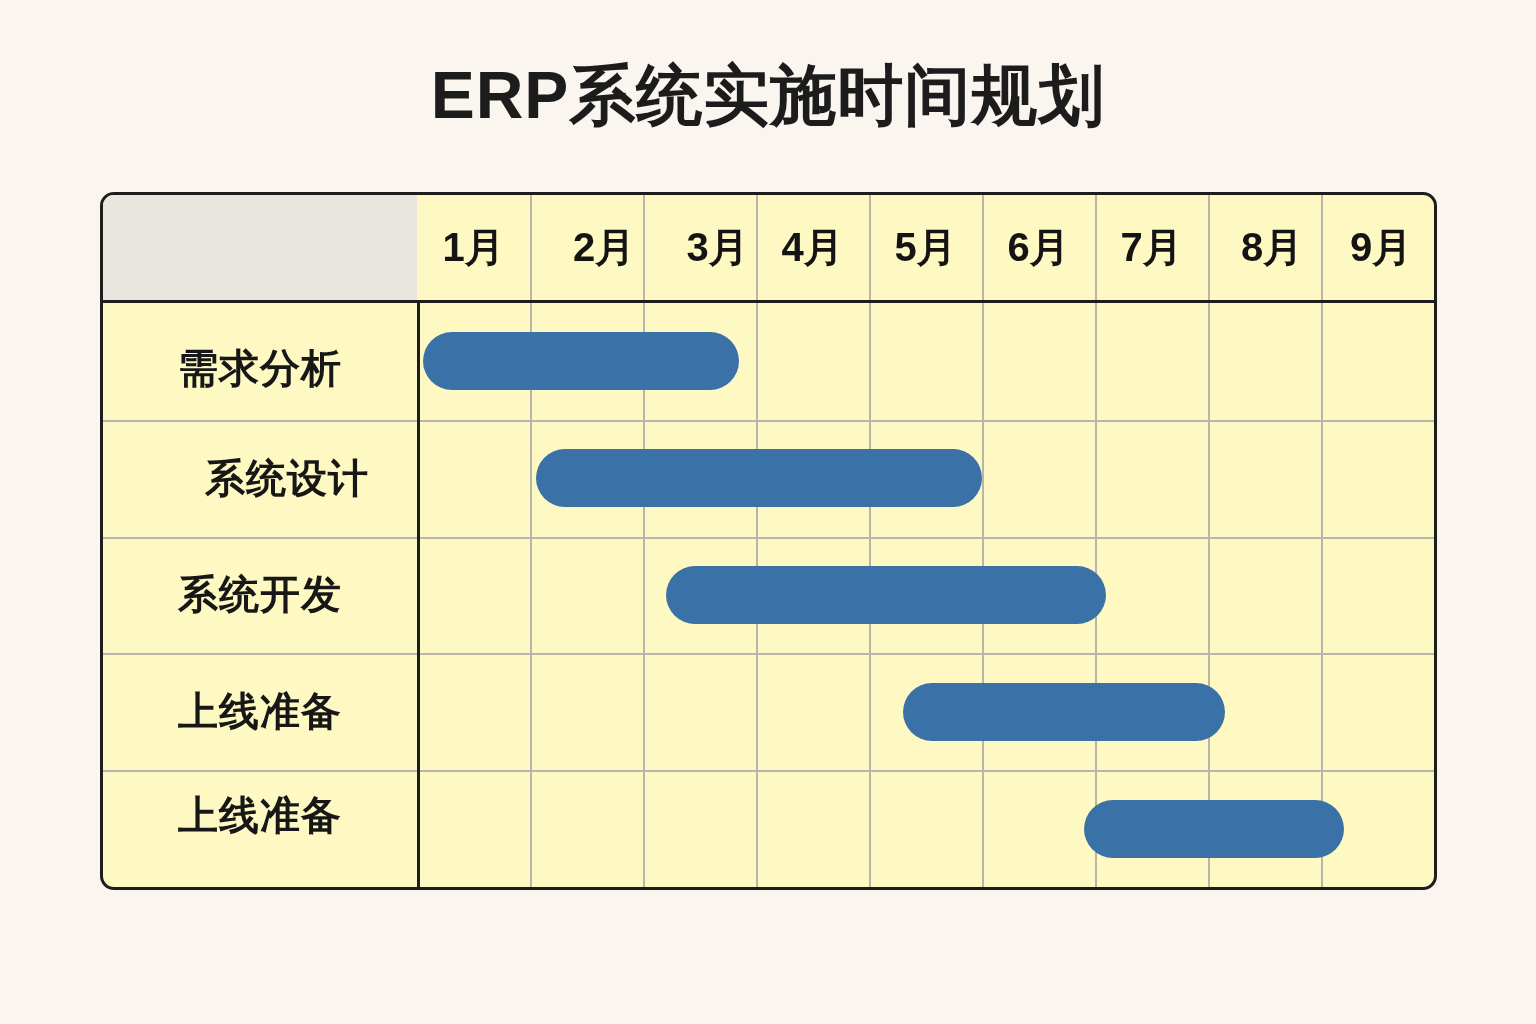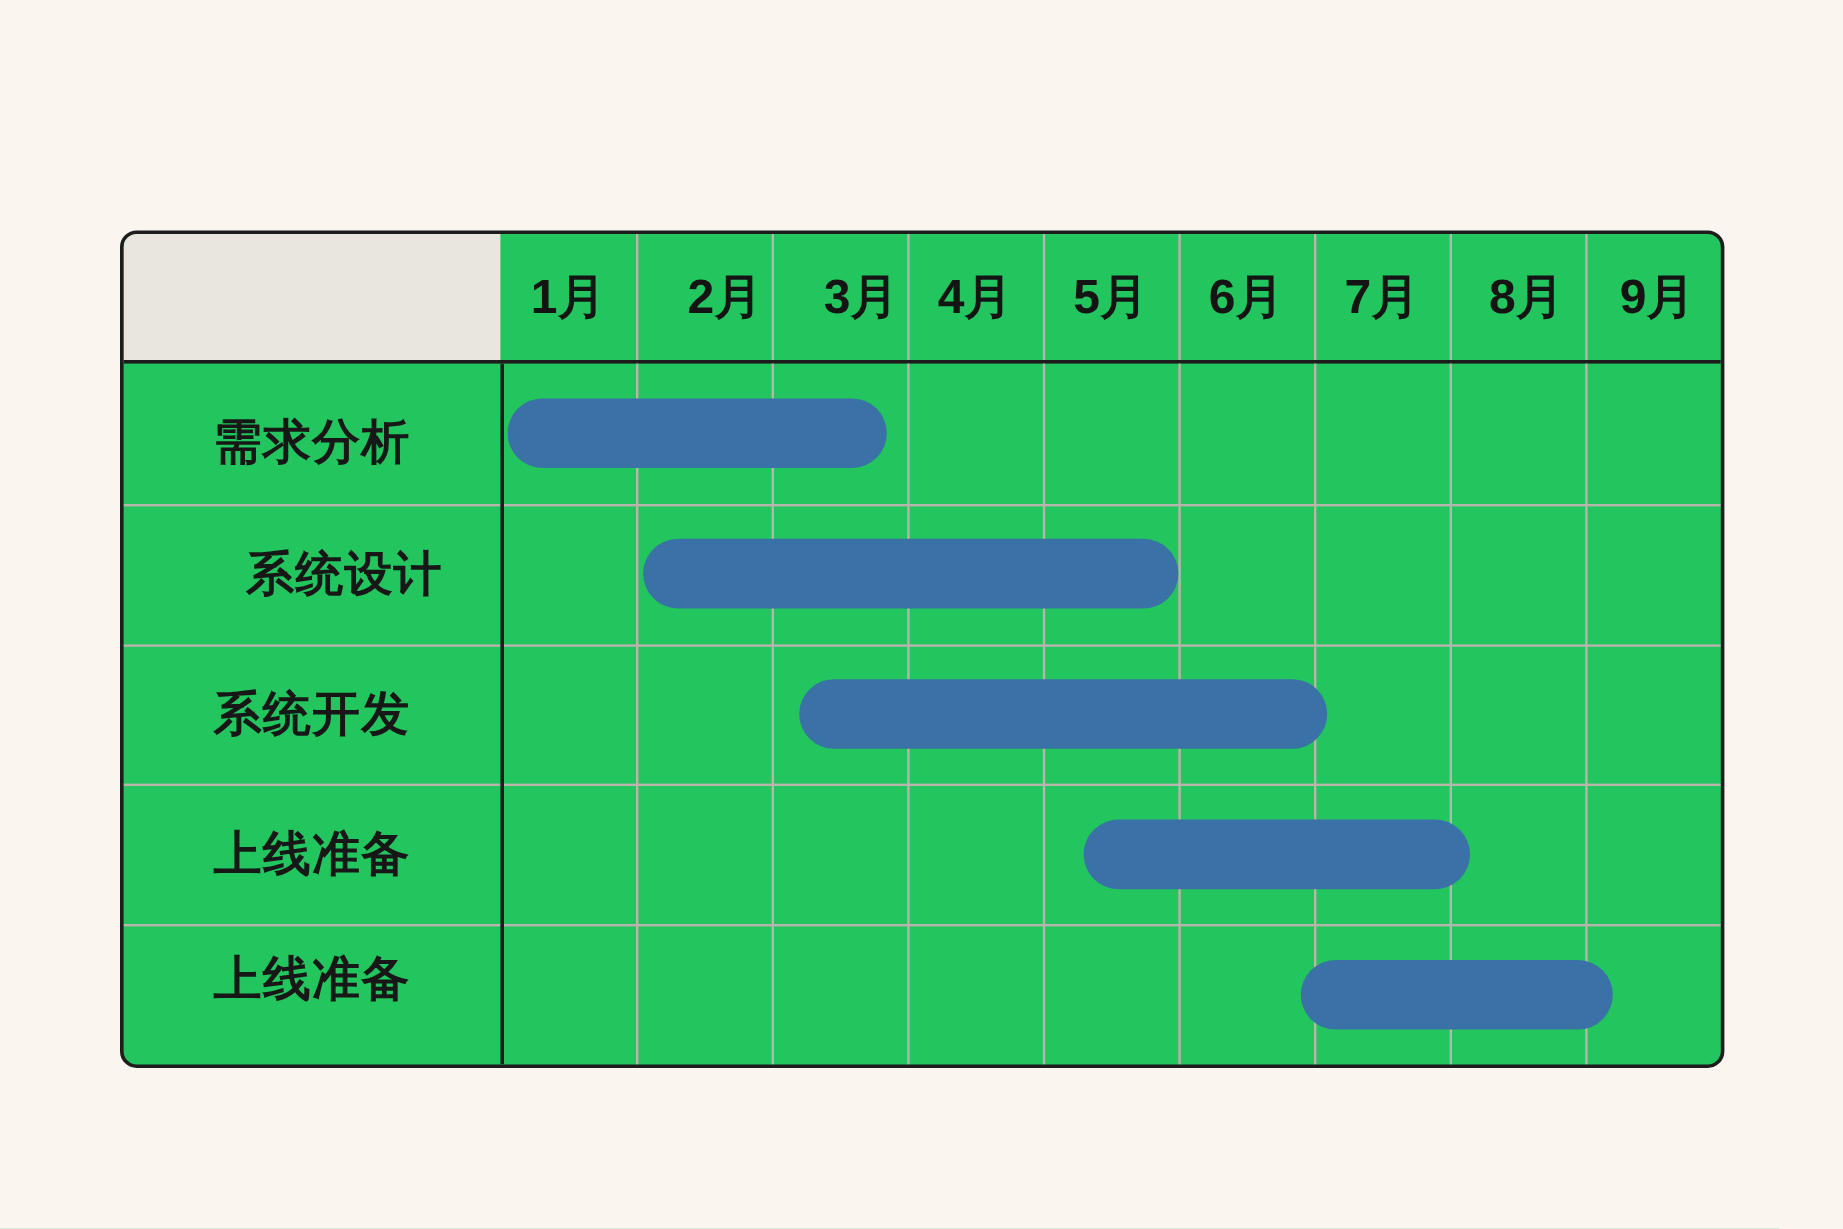--- a/index.html
+++ b/index.html
@@ -38,21 +38,21 @@
 
   
   .gantt-frame {
     position: absolute;
     left: 100px;
     top: 192px;
     width: 1337px;
     height: 698px;
     border: 3px solid #1d1d1d;
     border-radius: 14px;
-    background: #22c55e;
+    background: #fef9c3;
     box-sizing: border-box;
     overflow: hidden;
   }
 
   
   .header-row {
     position: absolute;
     left: 0;
     top: 0;
     width: 100%;
@@ -141,20 +141,21 @@
     height: 58px;
     background: #3a71a6;
     border-radius: 29px;
   }
 </style>
 </head>
 <body>
 
 <div class="page">
 
+  <div class="chart-title">ERP系统实施时间规划</div>
 
   <div class="gantt-frame">
 
     <div class="header-row">
       <div class="header-corner"></div>
       <div id="month-headers">
           <div class="month-cell" style="left: 314px; width: 113px;">1月</div>
           <div class="month-cell" style="left: 427px; width: 113px; padding-left: 35px;">2月</div>
           <div class="month-cell" style="left: 540px; width: 113px; padding-left: 36px;">3月</div>
           <div class="month-cell" style="left: 653px; width: 113px;">4月</div>

